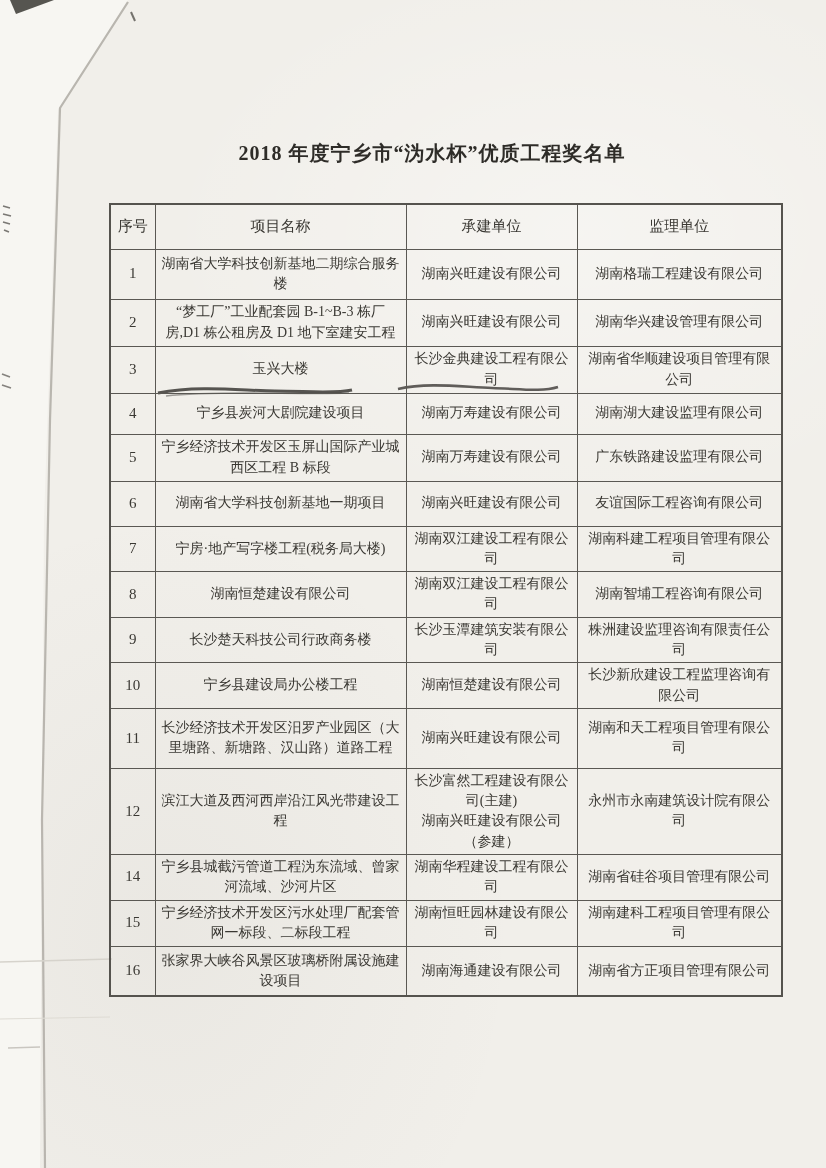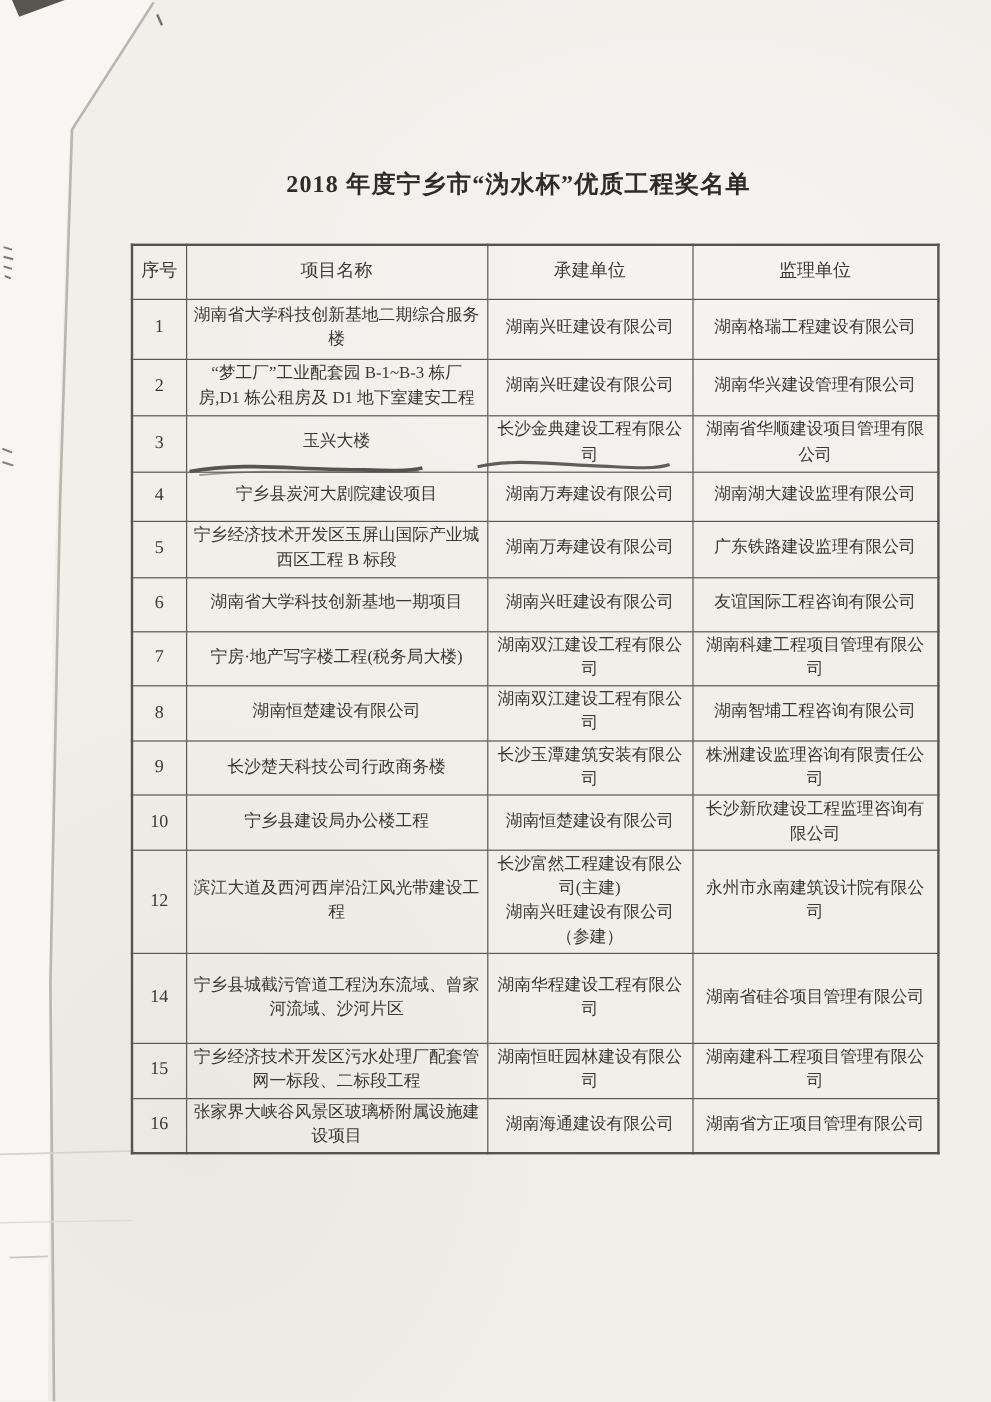--- a/index.html
+++ b/index.html
@@ -151,20 +151,26 @@
       <td>长沙玉潭建筑安装有限公司</td>
       <td>株洲建设监理咨询有限责任公司</td>
     </tr>
     <tr>
       <td class="cell-no">10</td>
       <td>宁乡县建设局办公楼工程</td>
       <td>湖南恒楚建设有限公司</td>
       <td>长沙新欣建设工程监理咨询有限公司</td>
     </tr>
     <tr>
+      <td class="cell-no">11</td>
+      <td>长沙经济技术开发区汨罗产业园区（大里塘路、新塘路、汉山路）道路工程</td>
+      <td>湖南兴旺建设有限公司</td>
+      <td>湖南和天工程项目管理有限公司</td>
+    </tr>
+    <tr>
       <td class="cell-no">12</td>
       <td>滨江大道及西河西岸沿江风光带建设工程</td>
       <td>长沙富然工程建设有限公司(主建)
 湖南兴旺建设有限公司（参建）</td>
       <td>永州市永南建筑设计院有限公司</td>
     </tr>
     <tr>
       <td class="cell-no">14</td>
       <td>宁乡县城截污管道工程沩东流域、曾家河流域、沙河片区</td>
       <td>湖南华程建设工程有限公司</td>

